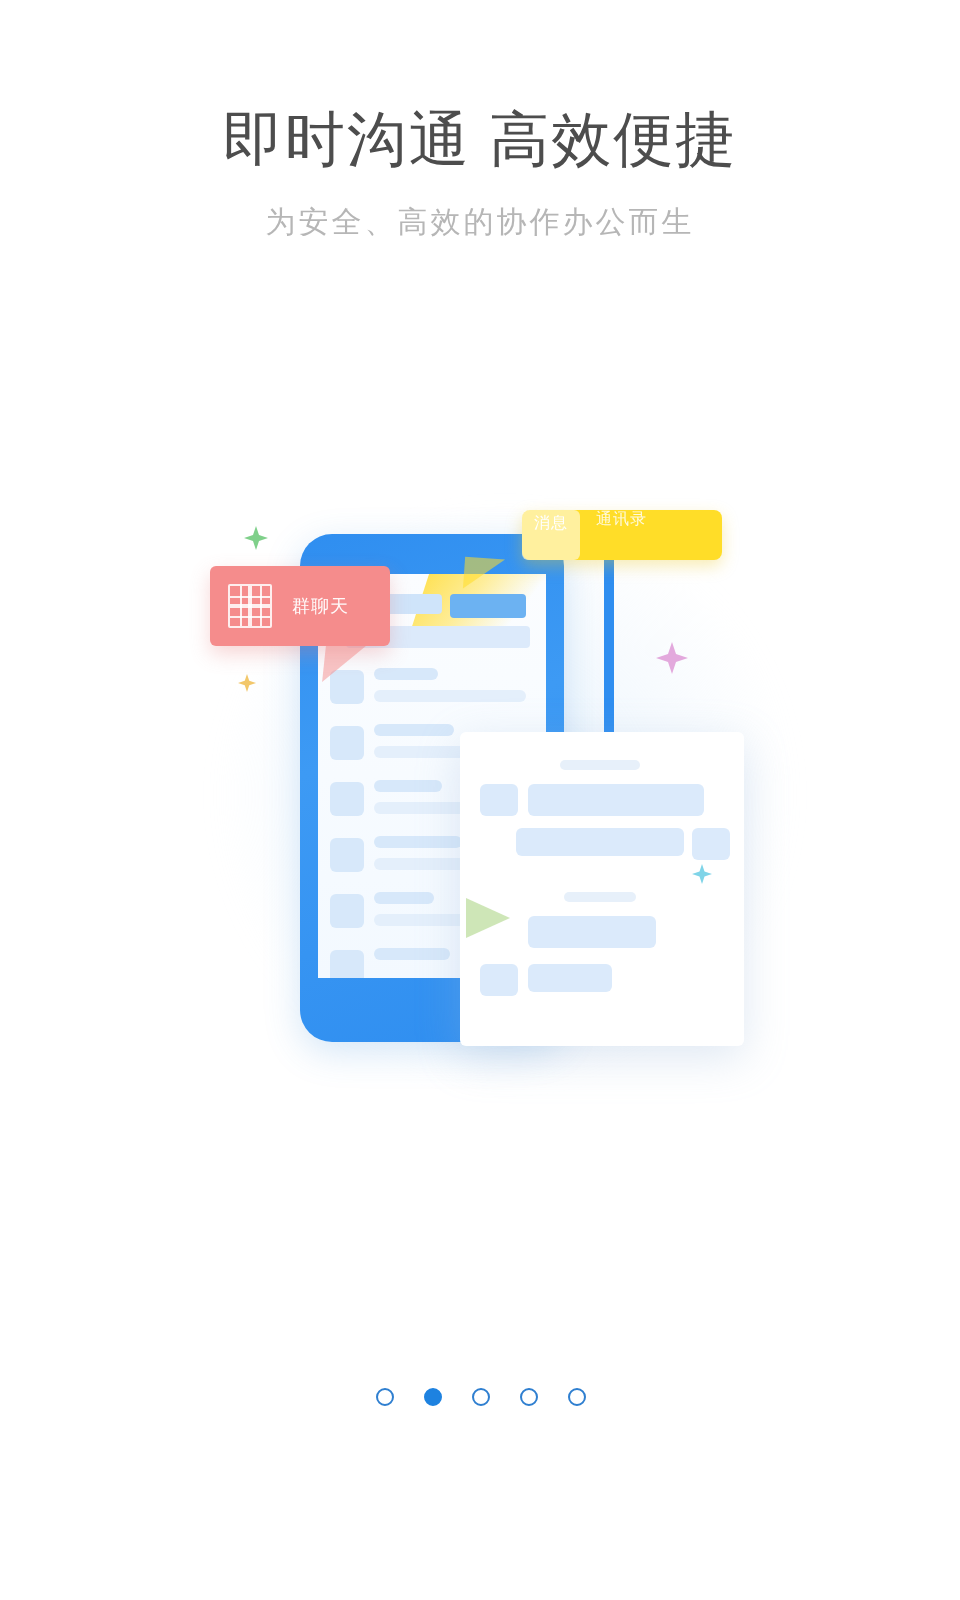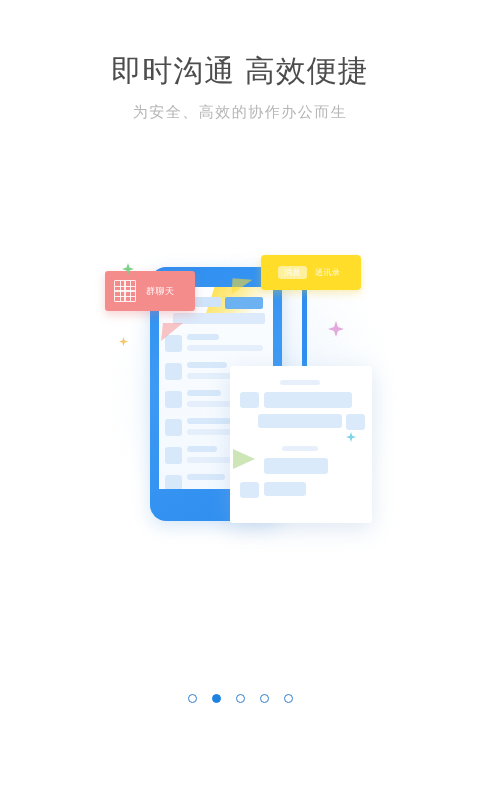--- a/index.html
+++ b/index.html
@@ -167,27 +167,26 @@
     background: #2f8ef0;
     border-radius: 1px;
   }
 
   
   .tab-card {
     position: absolute;
     left: 161px;
     top: 10px;
     width: 100px;
-    height: 35px;
+    height: 25px;
     background: #ffdd28;
     border-radius: 4px;
     box-shadow: 0 3px 8px rgba(235,200,40,0.35);
     display: flex;
-    align-items: center;
-    padding: 0 17px;
+    padding: 0 0;
     box-sizing: border-box;
   }
   .tab-pill {
     background: rgba(255,255,255,0.55);
     border-radius: 3px;
     padding: 2px 6px;
     font-size: 8px;
     color: #ffffff;
     letter-spacing: 0.5px;
     line-height: 1.2;
@@ -207,21 +206,21 @@
     height: 0;
     border-left: 20px solid rgba(255,221,40,0.55);
     border-bottom: 16px solid transparent;
     transform: rotate(4deg);
   }
 
   
   .red-card {
     position: absolute;
     left: 5px;
-    top: 26px;
+    top: 38px;
     width: 90px;
     height: 40px;
     background: #f58c8c;
     border-radius: 3px;
     box-shadow: 0 4px 10px rgba(230,120,120,0.3);
     display: flex;
     align-items: center;
     padding-left: 9px;
     box-sizing: border-box;
   }

